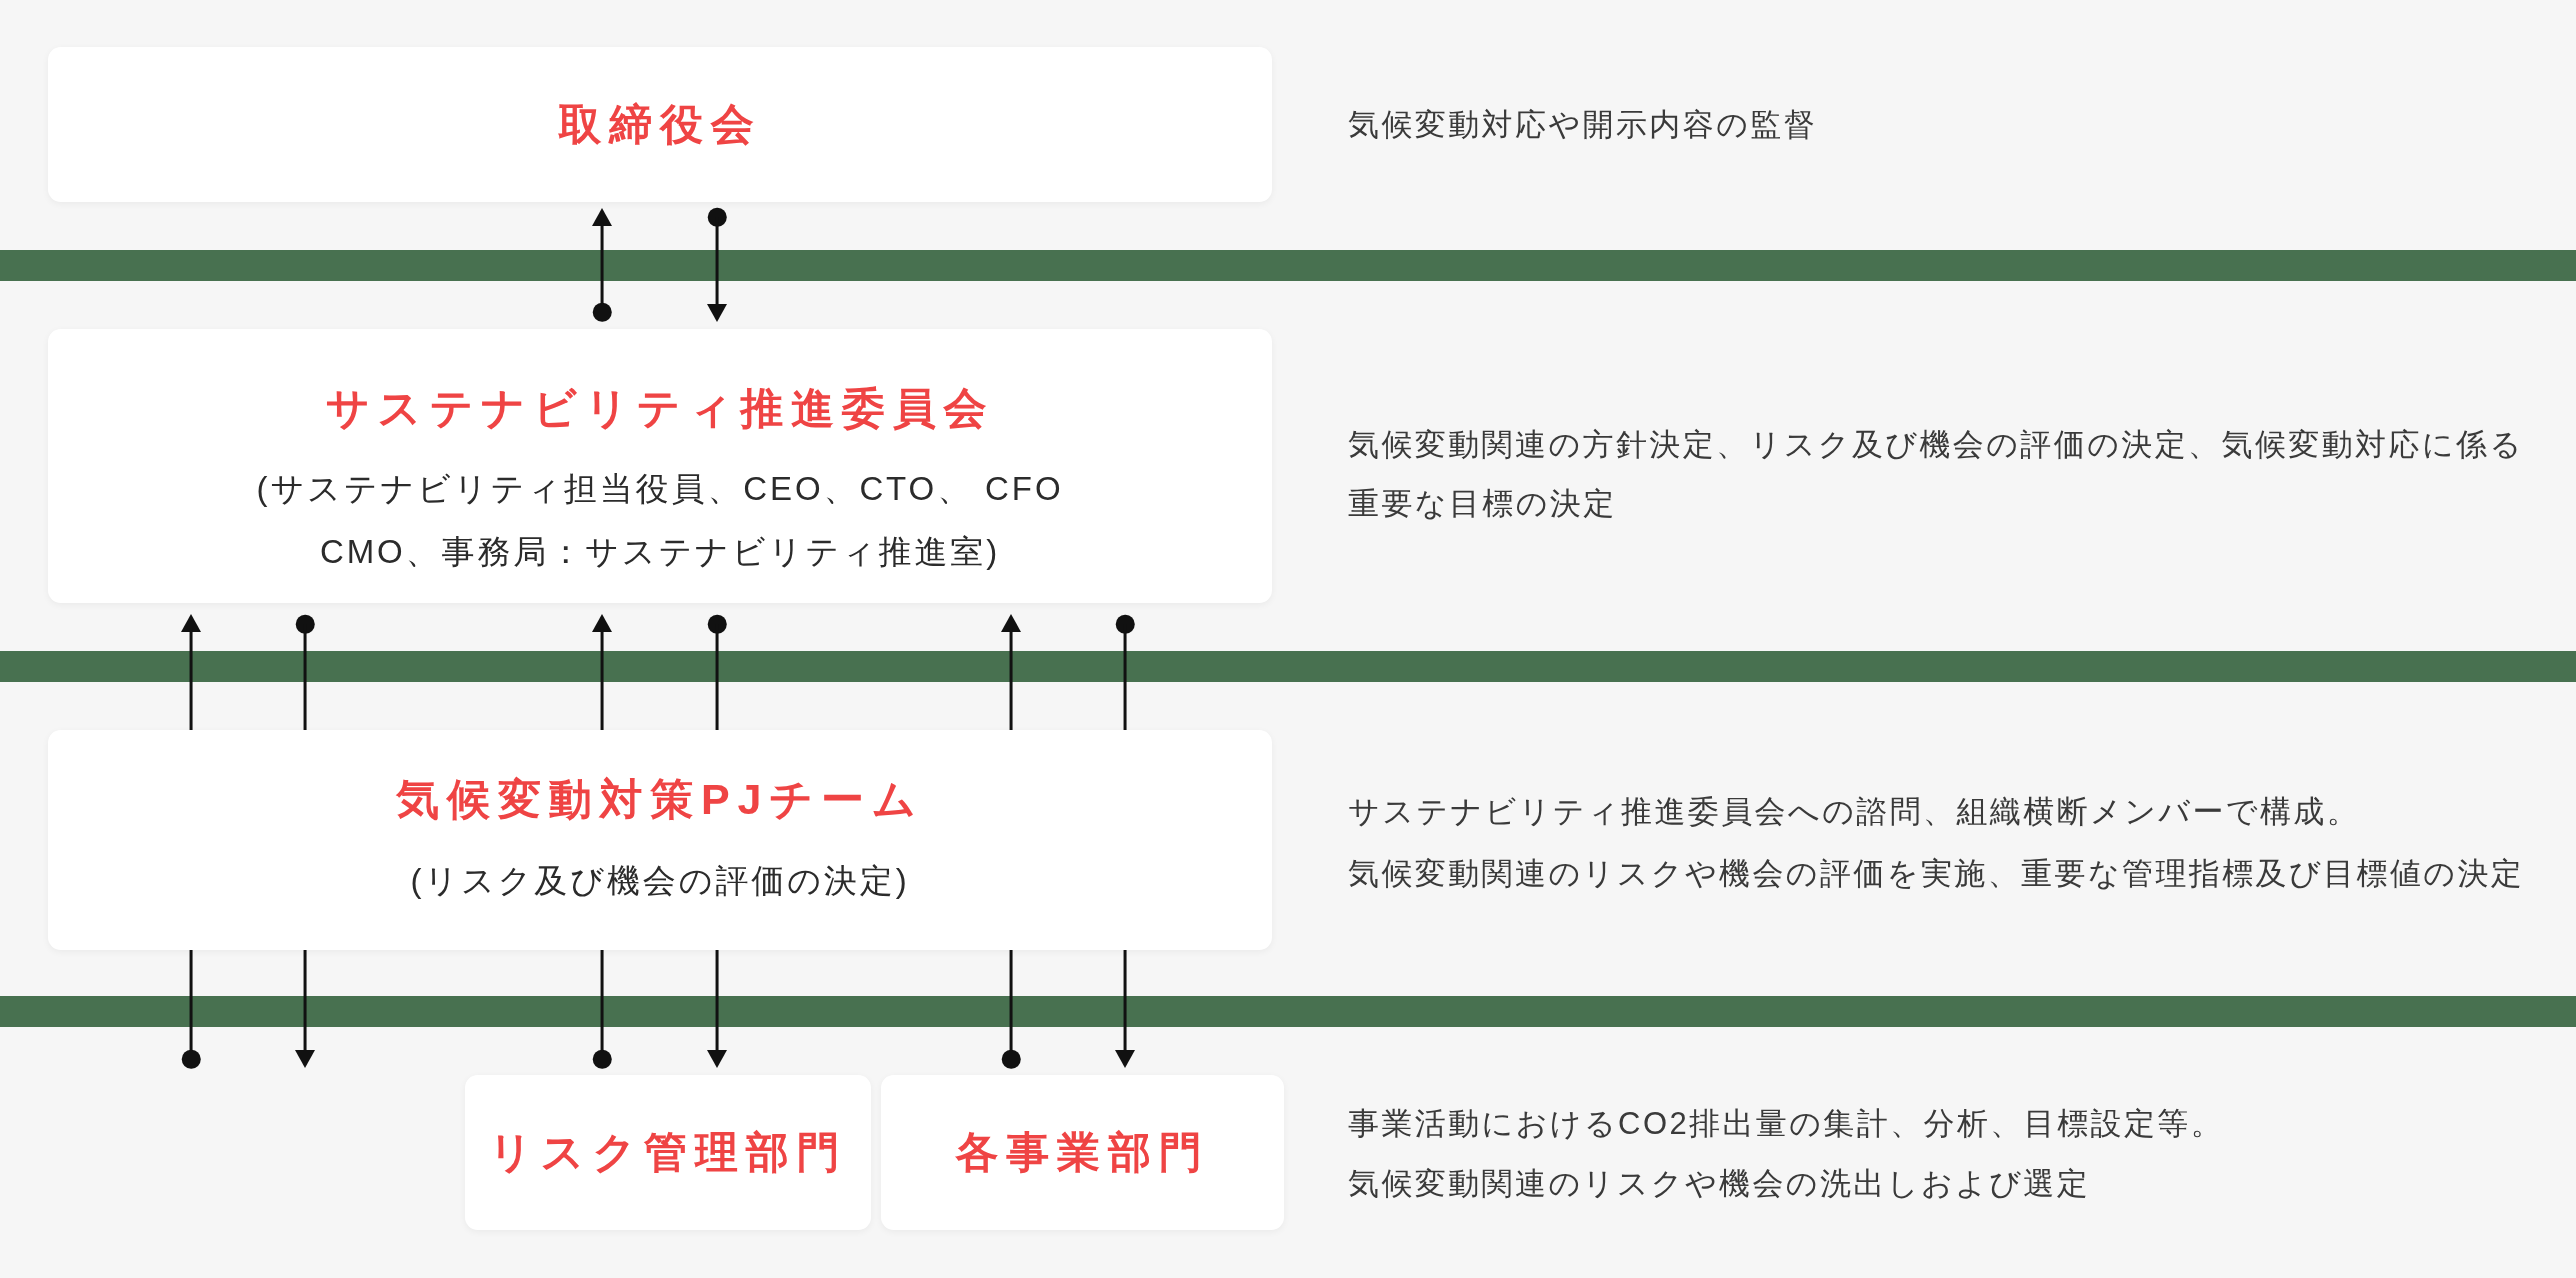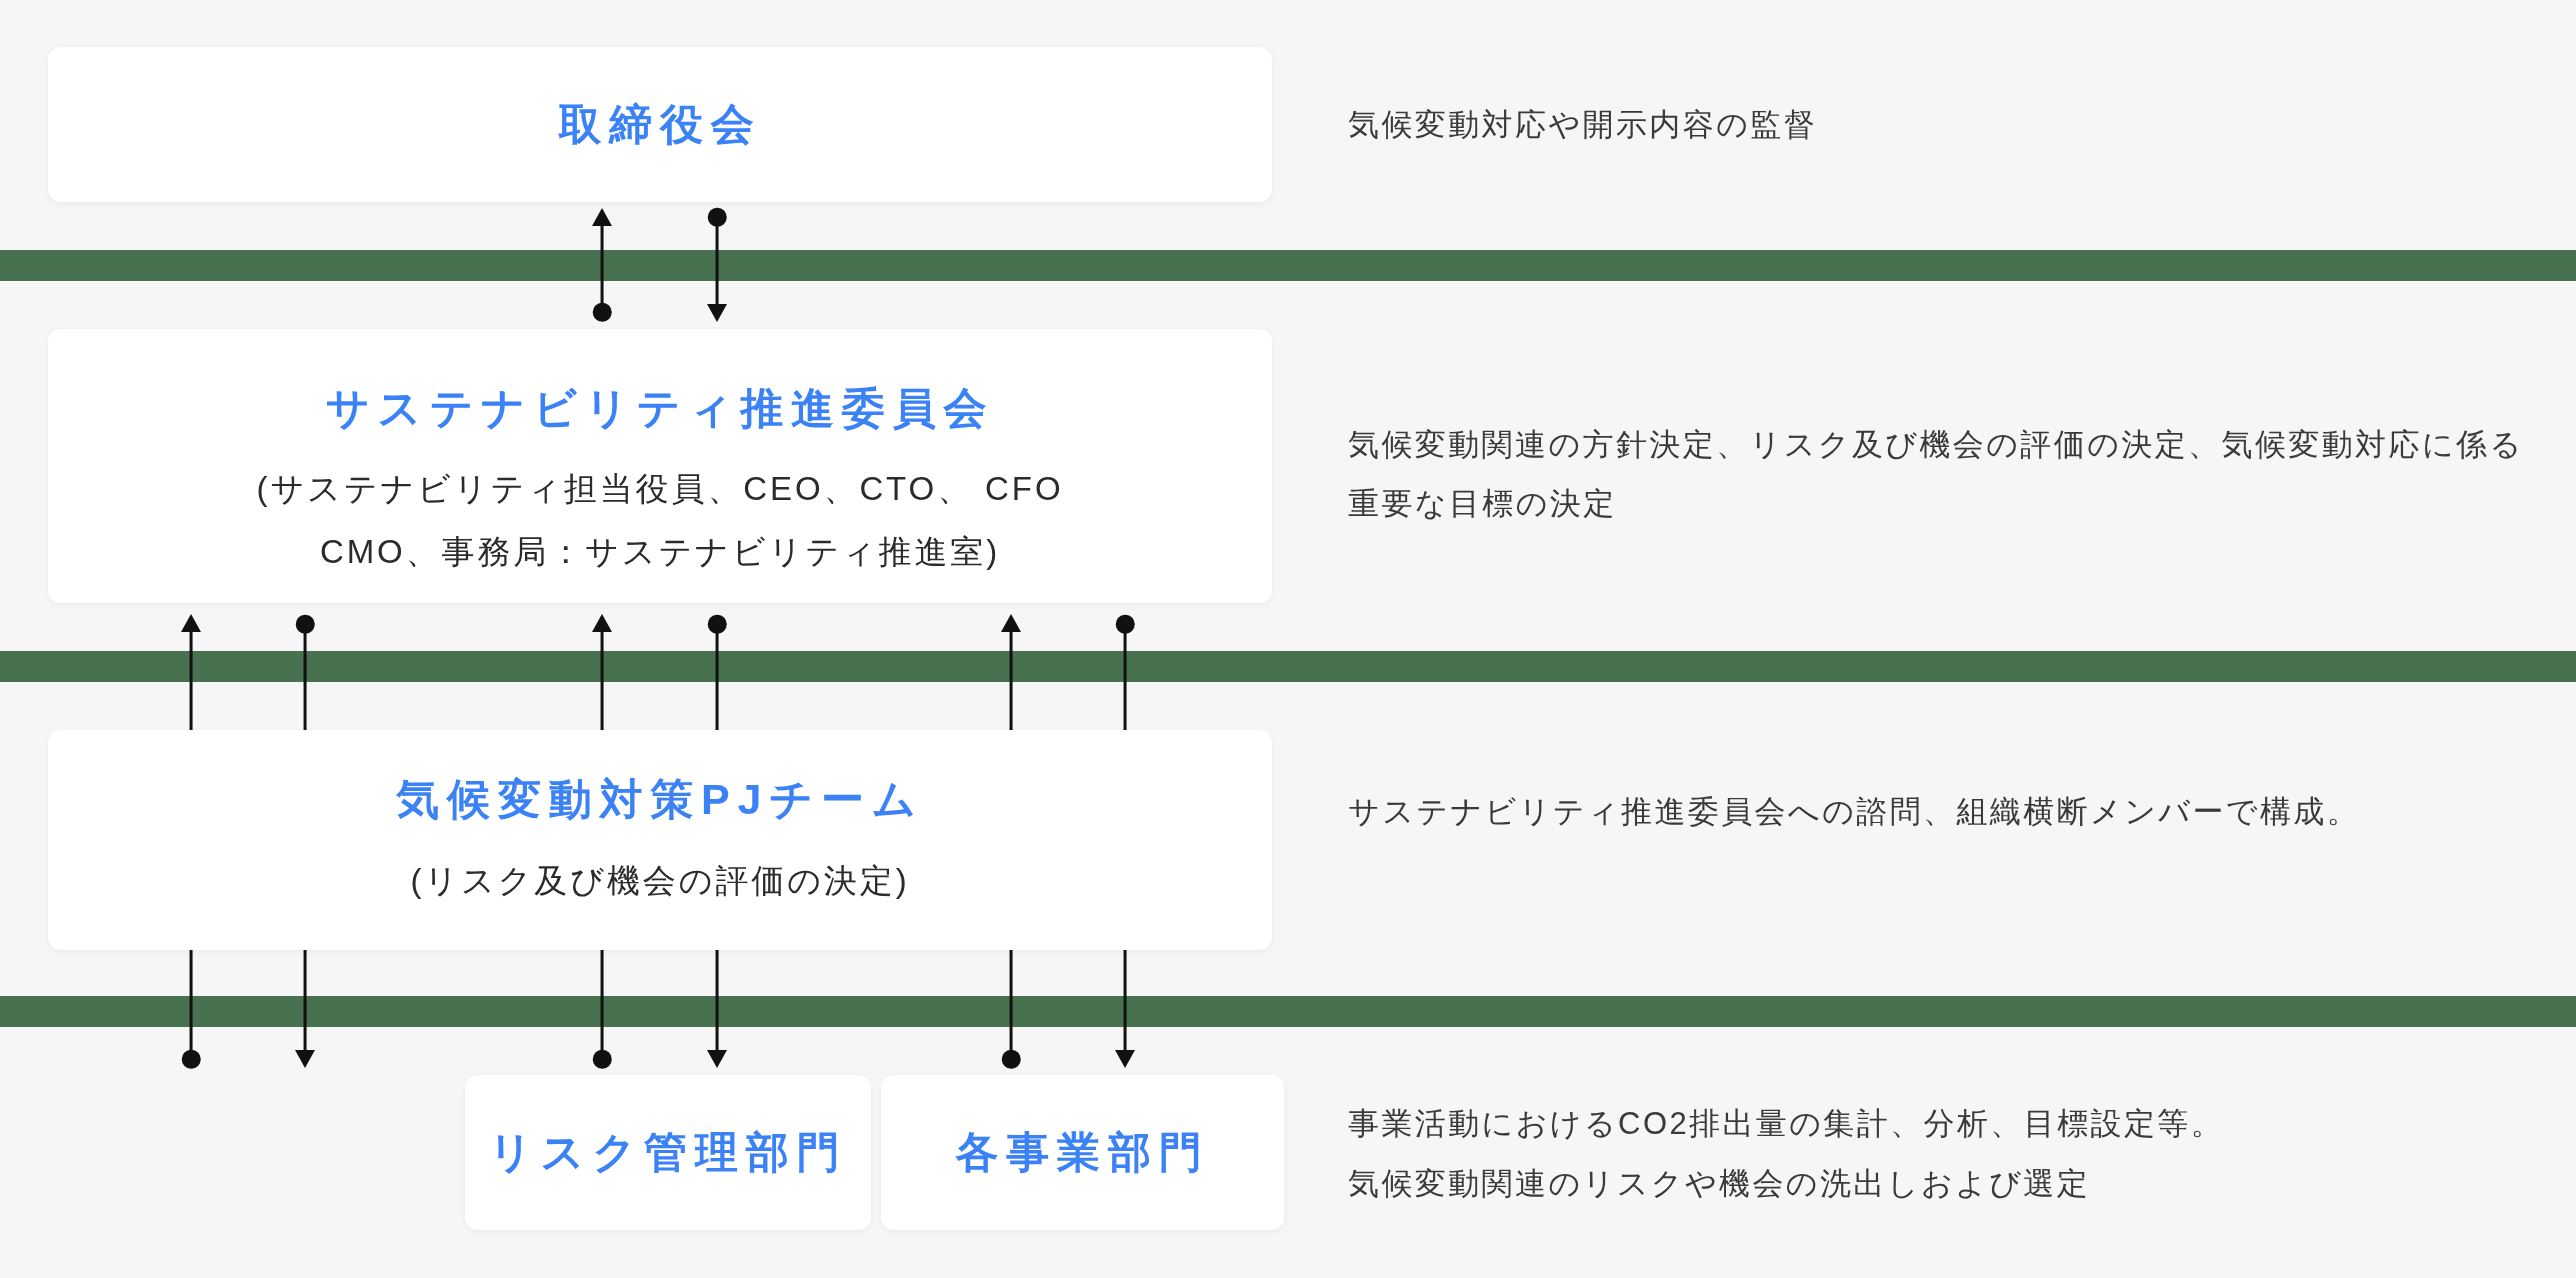--- a/index.html
+++ b/index.html
@@ -36,21 +36,21 @@
     z-index: 2;
   }
   .node-box.flex-center {
     display: flex;
     align-items: center;
     justify-content: center;
   }
   .box-title {
     font-size: 43px;
     font-weight: bold;
-    color: #3b82f6;
+    color: #ef4444;
     letter-spacing: 7.8px;
     text-align: center;
     white-space: nowrap;
   }
   .abs-center-line {
     position: absolute;
     left: 0;
     width: 100%;
     text-align: center;
     transform: translateY(-50%);
@@ -162,20 +162,21 @@
     <div class="arrow-dot" style="left:1125px; top:624px;"></div>
     <div class="arrow-line" style="left:1125px; top:624px; height:426px;"></div>
     <div class="arrowhead-down" style="left:1125px; top:1050px;"></div>
   </div>
 
   <div class="node-box" style="left:48px; top:730px; width:1224px; height:220px;">
     <div class="abs-center-line box-title" style="top:70px;">気候変動対策PJチーム</div>
     <div class="abs-center-line box-subtitle" style="top:151px;">(リスク及び機会の評価の決定)</div>
   </div>
   <div class="desc-line" style="top:812px;">サステナビリティ推進委員会への諮問、組織横断メンバーで構成。</div>
+  <div class="desc-line" style="top:874px;">気候変動関連のリスクや機会の評価を実施、重要な管理指標及び目標値の決定</div>
 
   <div class="node-box flex-center" style="left:465px; top:1075px; width:406px; height:155px;">
     <div class="box-title">リスク管理部門</div>
   </div>
   <div class="node-box flex-center" style="left:881px; top:1075px; width:403px; height:155px;">
     <div class="box-title">各事業部門</div>
   </div>
   <div class="desc-line" style="top:1124px;">事業活動におけるCO2排出量の集計、分析、目標設定等。</div>
   <div class="desc-line" style="top:1184px;">気候変動関連のリスクや機会の洗出しおよび選定</div>
 

